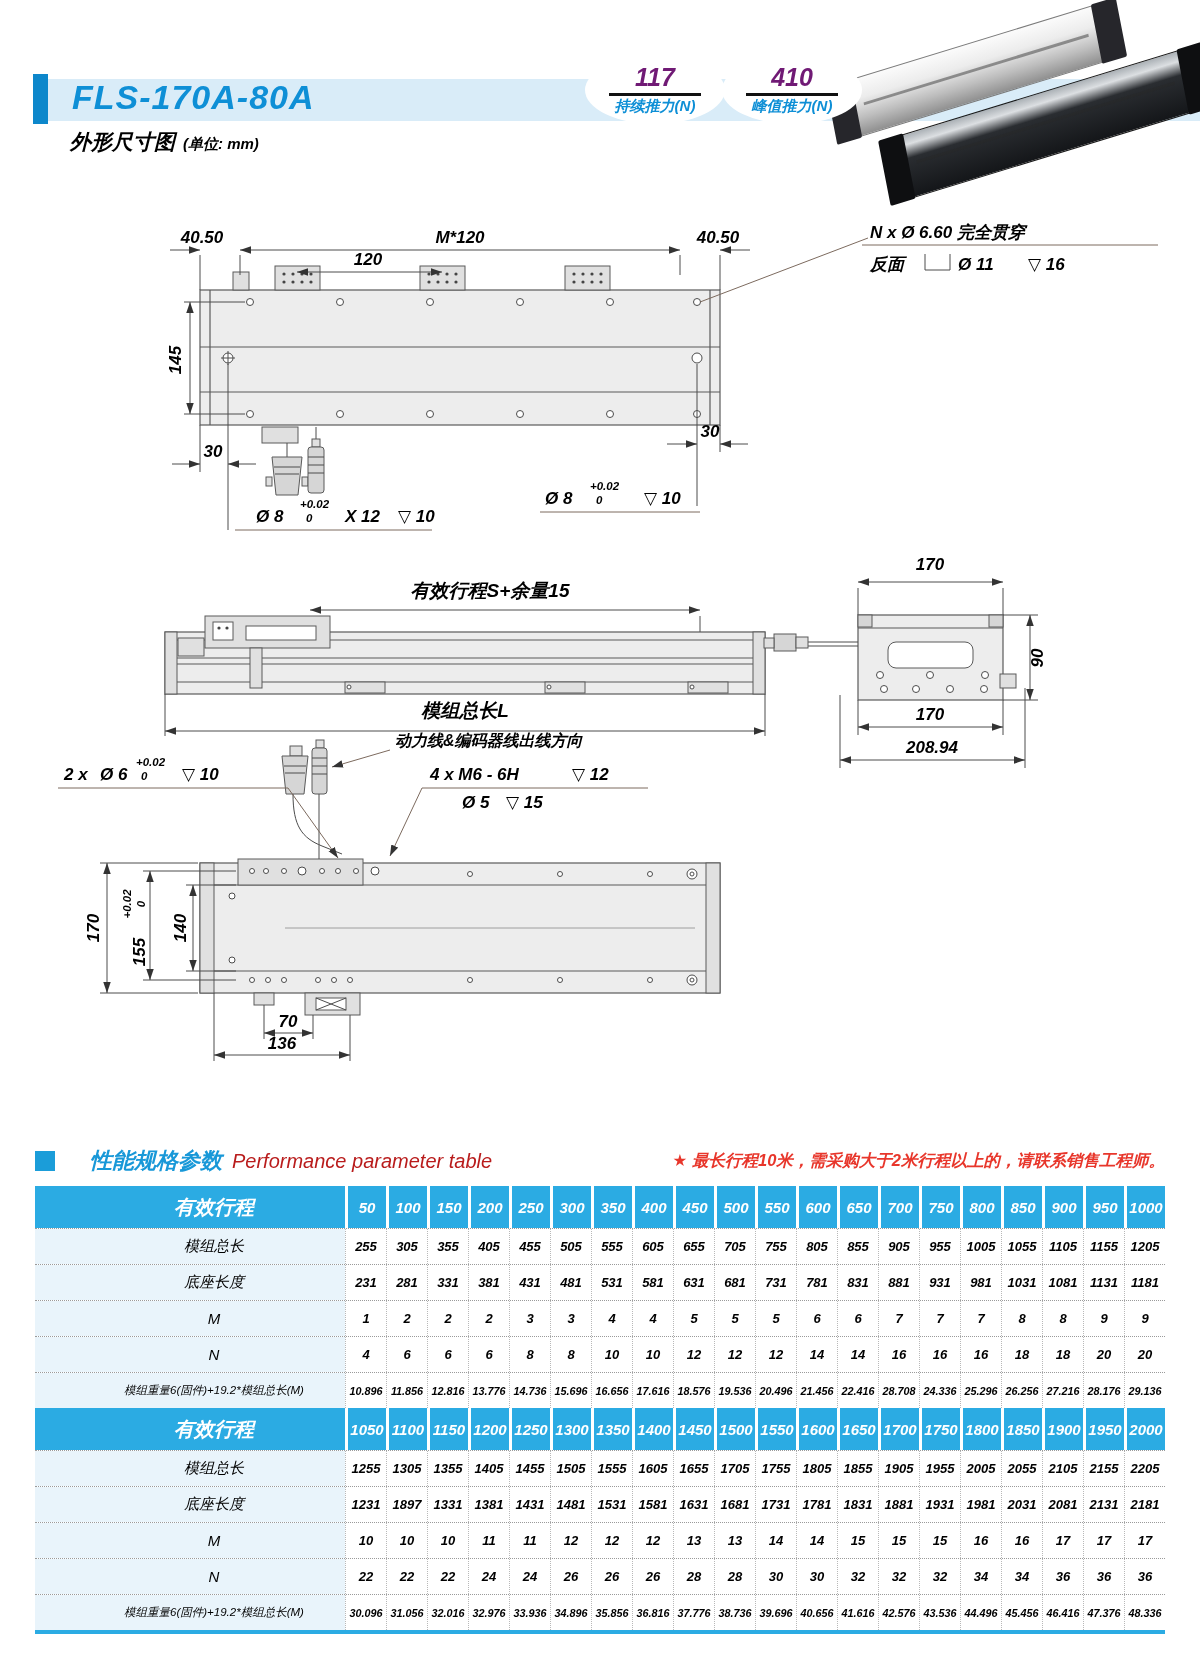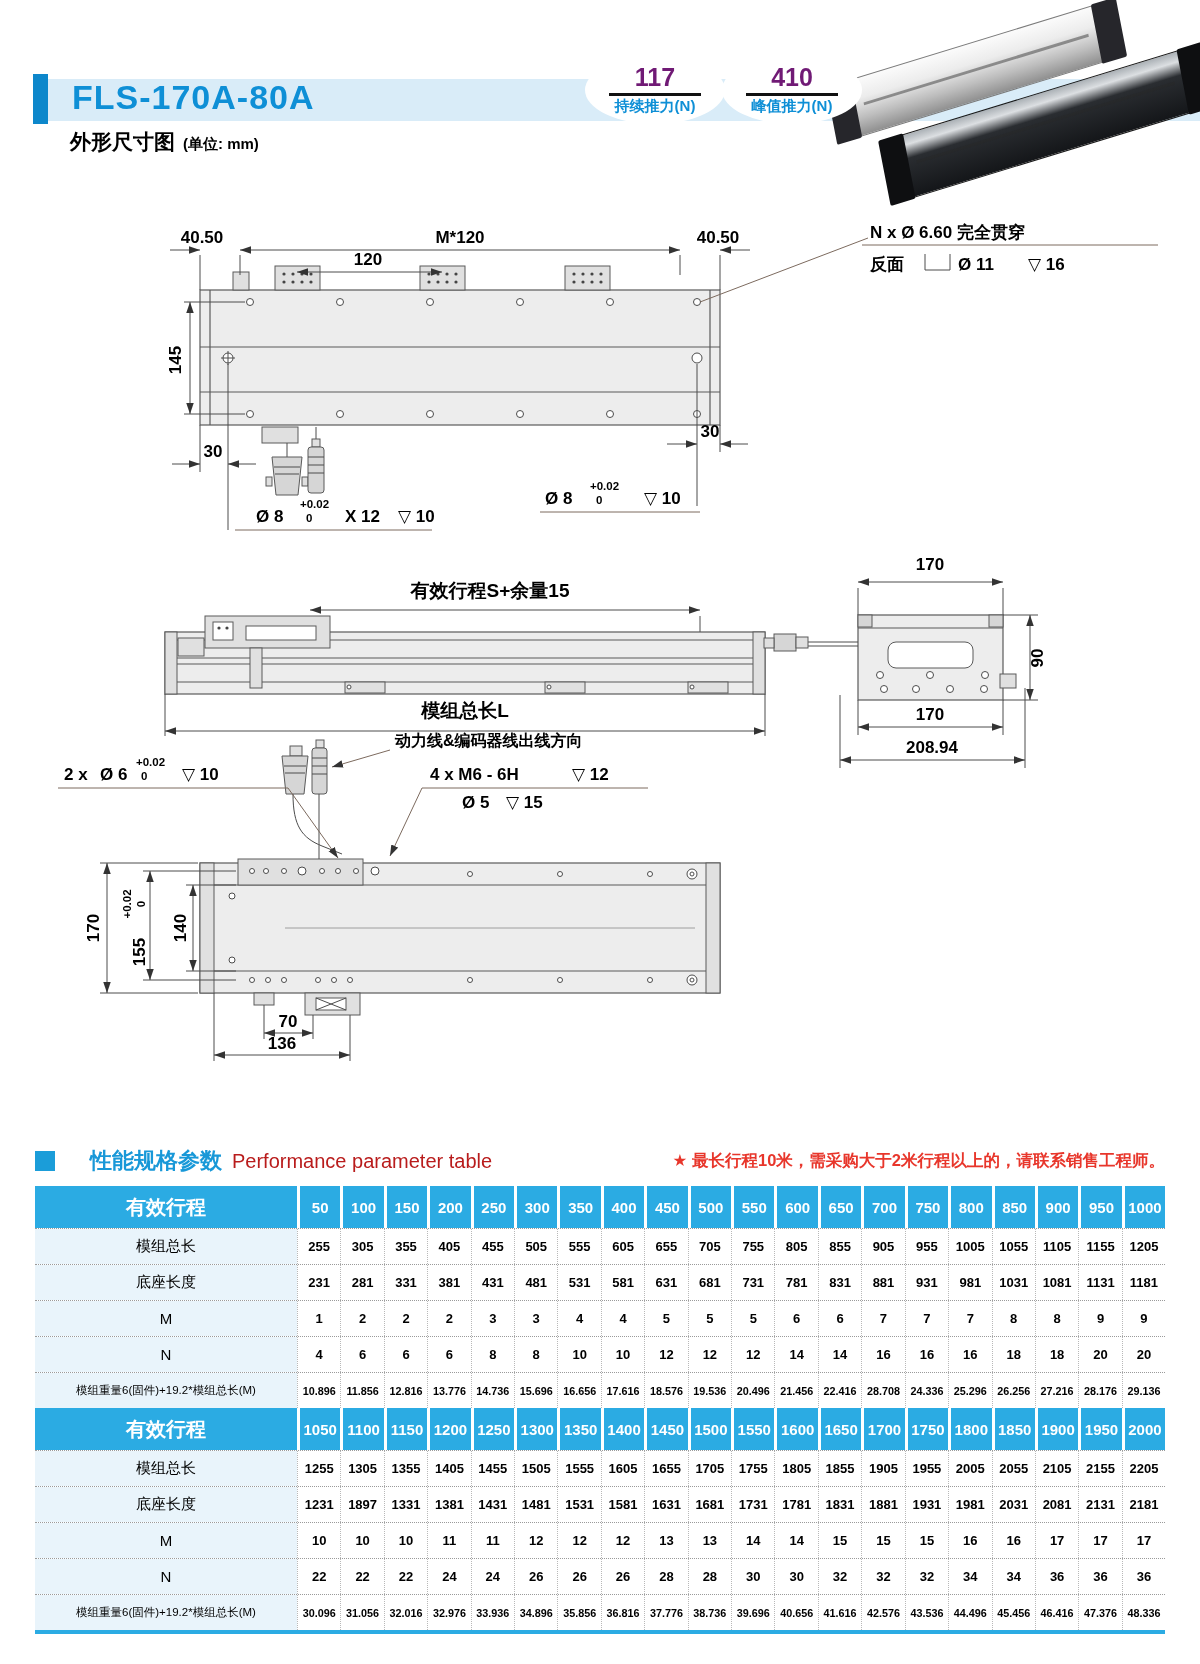--- a/index.html
+++ b/index.html
@@ -1,17 +1,17 @@
 <!DOCTYPE html>
 <html><head>
 <meta charset="utf-8">
 <style>
   html,body{margin:0;padding:0;background:#fff;}
   .page{position:relative;width:1200px;height:1664px;background:#fff;overflow:hidden;
-        font-family:"Liberation Sans","DejaVu Sans",sans-serif;color:#000;}
+        font-family:"Liberation Sans","DejaVu Sans",sans-serif;color:#000;font-style:italic;}
 
   
   .accent{position:absolute;left:33px;top:74px;width:15px;height:50px;background:#0d87cb;}
   .strip{position:absolute;left:48px;top:79px;width:1152px;height:42px;background:#d9ecf8;}
   .model{position:absolute;left:72px;top:78px;font-size:34px;font-weight:bold;color:#0e8fd6;letter-spacing:1px;}
   .badge{position:absolute;top:56px;width:140px;height:68px;background:#fff;border-radius:50%;
          display:flex;flex-direction:column;align-items:center;justify-content:center;z-index:3;}
   .badge .val{font-size:25px;font-weight:bold;color:#701a75;line-height:1;}
   .badge .bar{width:92px;height:3px;background:#111;margin:3px 0 2px 0;}
   .badge .lab{font-size:15px;font-weight:bold;color:#0e8fd6;line-height:1.1;}
@@ -51,21 +51,21 @@
   .sec{position:absolute;left:35px;top:1146px;width:1130px;display:flex;align-items:center;}
   .sq{width:20px;height:20px;background:#1b9dd9;margin-right:9px;flex:0 0 auto;}
   .sec-zh{color:#1898d8;font-size:22px;font-weight:bold;margin-left:26px;}
   .sec-en{color:#b91c1c;font-size:20px;margin-left:10px;}
   .sec-note{margin-left:auto;color:#e8362b;font-size:16.5px;font-weight:bold;}
 
   .tables{position:absolute;left:35px;top:1186px;width:1130px;}
   .ptable:last-child{border-bottom:4px solid #2babe3;}
   .prow{display:flex;height:35px;}
   .prow.phead{height:42px;background:#fff;}
-  .plabel{flex:0 0 262px;width:262px;display:flex;align-items:center;justify-content:center;text-align:center;}
+  .plabel{flex:0 0 262px;width:262px;display:flex;align-items:center;justify-content:center;text-align:center;padding-left:48px;}
   .pcell{flex:1;display:flex;align-items:center;justify-content:center;}
   .phl{background:#2babe3;color:#fff;font-weight:bold;font-size:20px;}
   .phc{background:#2babe3;color:#fff;font-weight:bold;font-size:15px;border-left:3px solid #fff;}
   .pdata{border-top:1px dotted #9a9a9a;}
   .pdata .plabel{background:#e9f4fb;font-size:15px;}
   .pdata .plabel.small{font-size:11.5px;}
   .pdata .pcell{border-left:1px dotted #b8b8b8;font-size:13px;font-weight:bold;background:#fff;}
   .pdata.smallrow .pcell{font-size:10.8px;}
 
   .footnote{position:absolute;left:35px;top:1717px;color:#3b82f6;font-size:17px;font-weight:bold;}

